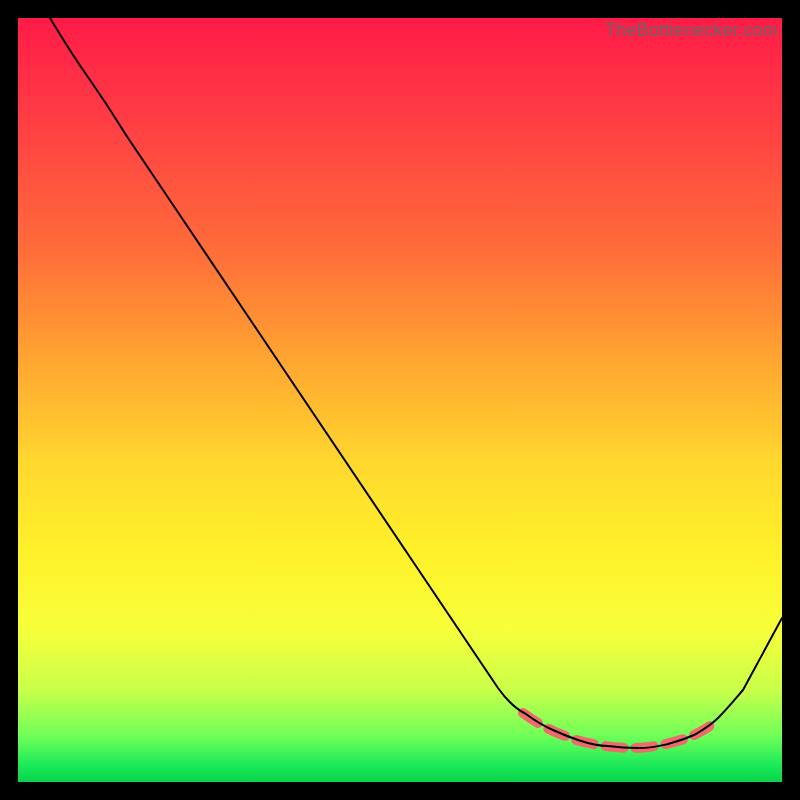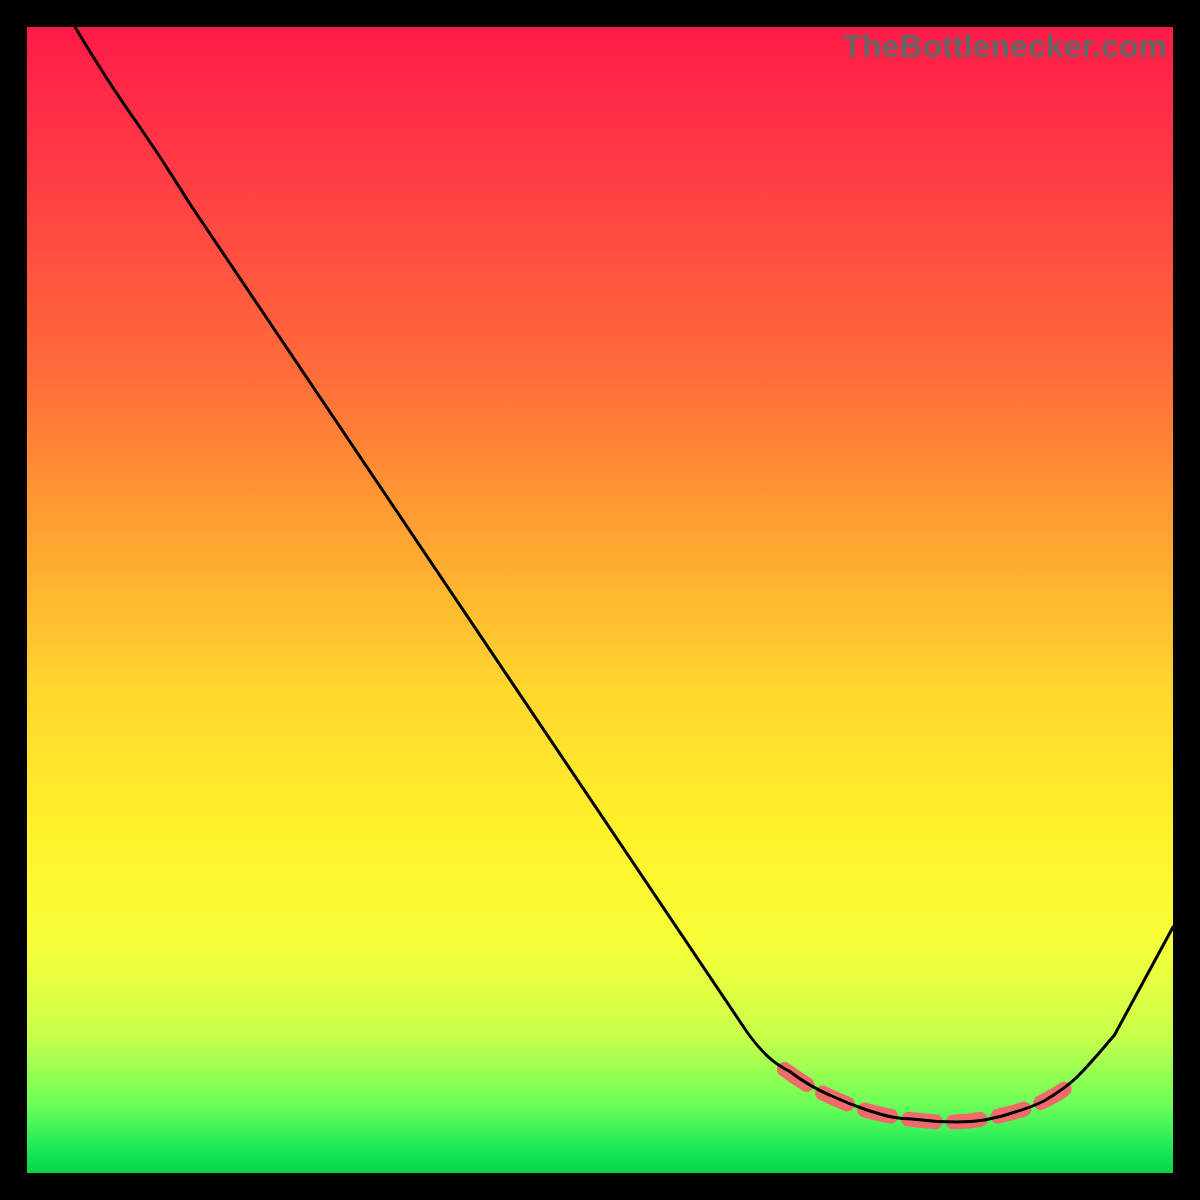--- a/index.html
+++ b/index.html
@@ -38,22 +38,22 @@
       #18e85a 98%,
       #0ad24a 100%
     );
     box-sizing: border-box;
   }
   .watermark {
     position: absolute;
     top: 20px;
     right: 22px;
     color: #666666;
-    font-size: 21px;
-    font-weight: 700;
+    font-size: 18px;
+    font-weight: 400;
     letter-spacing: 0.2px;
     user-select: none;
     margin-left: 36px;
   }
   .curve-layer {
     position: absolute;
     left: 18px;
     top: 18px;
     width: 764px;
     height: 764px;

